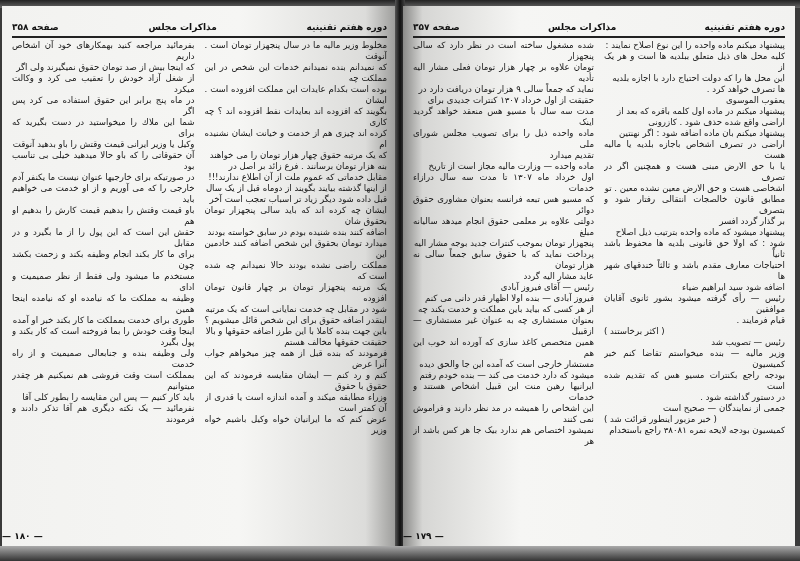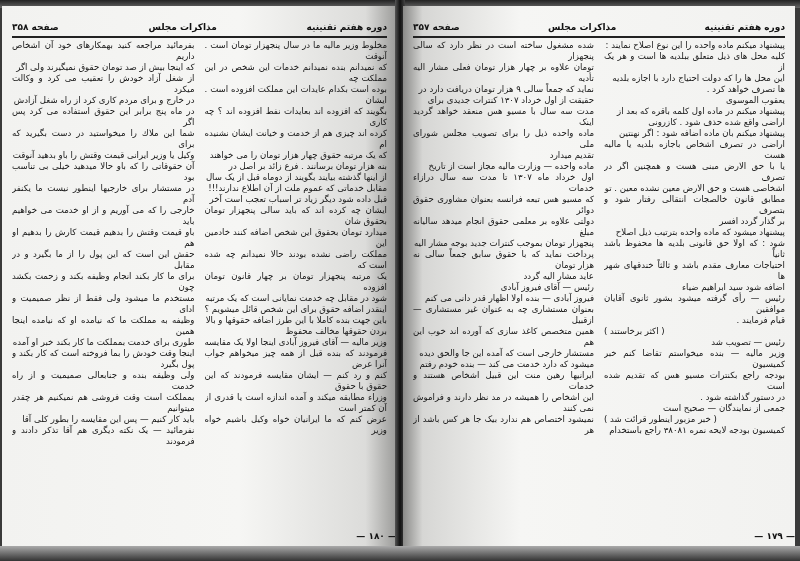--- a/index.html
+++ b/index.html
@@ -11,21 +11,21 @@
   .gutter{position:absolute;left:395px;top:0;width:10px;height:561px;background:linear-gradient(to right,#555,#111 50%,#444);}
   .topshade{position:absolute;left:0;top:0;width:800px;height:8px;background:linear-gradient(#222,#666);}
   .botshade{position:absolute;left:0;top:546px;width:800px;height:15px;background:linear-gradient(#aaa,#333);}
   .header{position:absolute;top:14px;height:14px;left:10px;right:10px;display:flex;justify-content:space-between;align-items:center;direction:rtl;font-size:9px;color:#111;font-weight:bold;}
   .header .h{white-space:nowrap;}
   .rule{position:absolute;top:30px;left:10px;right:10px;height:0;border-top:2px solid #222;}
   .cols{position:absolute;top:34px;left:10px;right:10px;bottom:28px;display:flex;direction:rtl;gap:10px;}
   .col{flex:1;direction:rtl;text-align:justify;font-size:8.6px;line-height:11px;color:#151515;overflow:hidden;}
   .col p{margin:0;}
   .col .center{text-align:left;}
-  .footer{position:absolute;bottom:10px;left:0;right:0;text-align:right;font-size:9px;color:#111;font-weight:bold;}
+  .footer{position:absolute;bottom:10px;left:0;right:0;text-align:left;font-size:9px;color:#111;font-weight:bold;}
 </style>
 </head>
 <body>
 
 <div class="scan">
   <div class="topshade"></div>
 
   <div class="page left">
     <div class="header">
       <span class="h">دوره هفتم تقنینیه</span>
@@ -35,47 +35,46 @@
     <div class="rule"></div>
     <div class="cols">
       <div class="col">
           <p>مخلوط وزیر مالیه ما در سال پنجهزار تومان است . آنوقت</p>
           <p>که نمیدانم بنده نمیدانم خدمات این شخص در این مملکت چه</p>
           <p>بوده است بکدام عایدات این مملکت افزوده است . ایشان</p>
           <p>بگویند که افزوده اند بعایدات نفط افزوده اند ؟ چه کاری</p>
           <p>کرده اند چیزی هم از خدمت و خیانت ایشان نشنیده ام</p>
           <p>که یک مرتبه حقوق چهار هزار تومان را می خواهند</p>
           <p>بنه هزار تومان برسانند . فرع زائد بر اصل در</p>
+          <p>مقابل خدماتی که عموم ملت از آن اطلاع ندارند!!!</p>
           <p>از اینها گذشته بیایند بگویند از دوماه قبل از یک سال</p>
-          <p>مقابل خدماتی که عموم ملت از آن اطلاع ندارند!!!</p>
           <p>قبل داده شود دیگر زیاد تر اسباب تعجب است آخر</p>
           <p>ایشان چه کرده اند که باید سالی پنجهزار تومان بحقوق شان</p>
+          <p>اضافه کنند بنده شنیده بودم در سابق خواسته بودند</p>
           <p>میدارد تومان بحقوق این شخص اضافه کنند خادمین این</p>
           <p>مملکت راضی نشده بودند حالا نمیدانم چه شده است که</p>
           <p>یک مرتبه پنجهزار تومان بر چهار قانون تومان افزوده</p>
           <p>شود در مقابل چه خدمت نمایانی است که یک مرتبه</p>
           <p>اینقدر اضافه حقوق برای این شخص قائل میشویم ؟</p>
           <p>باین جهت بنده کاملا با این طرز اضافه حقوقها و بالا</p>
-          <p>بردن حقوقها مخالف محفوظ</p>
-          <p>وزیر مالیه — آقای فیروز آبادی اینجا اولا یک مقایسه</p>
+          <p>حقیقت حقوقها مخالف هستم</p>
           <p>فرمودند که بنده قبل از همه چیز میخواهم جواب آنرا عرض</p>
           <p>کنم و رد کنم — ایشان مقایسه فرمودند که این حقوق با حقوق</p>
           <p>وزراء مطابقه میکند و آمده اندازه است یا قدری از آن کمتر است</p>
           <p>عرض کنم که ما ایرانیان خواه وکیل باشیم خواه وزیر</p>
         </div>
       <div class="col">
           <p>بفرمائید مراجعه کنید بهمکارهای خود آن اشخاص داریم</p>
           <p>که اینجا بیش از صد تومان حقوق نمیگیرند ولی اگر</p>
           <p>از شغل آزاد خودش را تعقیب می کرد و وکالت میکرد</p>
-          <p>در خارج و برای مردم کاری کرد از راه شغل آزادش</p>
           <p>در ماه پنج برابر این حقوق استفاده می کرد پس اگر</p>
           <p>شما این ملاك را میخواستید در دست بگیرید که برای</p>
           <p>وکیل یا وزیر ایرانی قیمت وقتش را باو بدهید آنوقت</p>
           <p>آن حقوقاتی را که باو حالا میدهید خیلی بی تناسب بود</p>
-          <p>در مستشار برای خارجیها اینطور نیست ما یکنفر آدم</p>
+          <p>در صورتیکه برای خارجیها عنوان نیست ما یکنفر آدم</p>
           <p>خارجی را که می آوریم و از او خدمت می خواهیم باید</p>
           <p>باو قیمت وقتش را بدهیم قیمت کارش را بدهیم او هم</p>
           <p>حقش این است که این پول را از ما بگیرد و در مقابل</p>
           <p>برای ما کار بکند انجام وظیفه بکند و زحمت بکشد چون</p>
           <p>مستخدم ما میشود ولی فقط از نظر صمیمیت و ادای</p>
           <p>وظیفه به مملکت ما که نیامده او که نیامده اینجا همین</p>
           <p>طوری برای خدمت بمملکت ما کار بکند خبر او آمده</p>
           <p>اینجا وقت خودش را بما فروخته است که کار بکند و پول بگیرد</p>
           <p>ولی وظیفه بنده و جنابعالی صمیمیت و از راه خدمت</p>
           <p>بمملکت است وقت فروشی هم نمیکنیم هر چقدر میتوانیم</p>
@@ -135,20 +134,21 @@
           <p>تقدیم میدارد</p>
           <p>ماده واحده — وزارت مالیه مجاز است از تاریخ</p>
           <p>اول خرداد ماه ۱۳۰۷ تا مدت سه سال درازاء خدمات</p>
           <p>که مسیو هس تبعه فرانسه بعنوان مشاوری حقوق دوائر</p>
           <p>دولتی علاوه بر معلمی حقوق انجام میدهد سالیانه مبلغ</p>
           <p>پنجهزار تومان بموجب کنترات جدید بوجه مشار الیه</p>
           <p>پرداخت نماید که با حقوق سابق جمعاً سالی نه هزار تومان</p>
           <p>عاید مشار الیه گردد</p>
           <p>رئیس — آقای فیروز آبادی</p>
           <p>فیروز آبادی — بنده اولا اظهار قدر دانی می کنم</p>
+          <p>از هر کسی که بیاید باین مملکت و خدمت بکند چه</p>
           <p>بعنوان مستشاری چه به عنوان غیر مستشاری — ازقبیل</p>
           <p>همین متخصص کاغذ سازی که آورده اند خوب این هم</p>
           <p>مستشار خارجی است که آمده این جا والحق دیده</p>
           <p>میشود که دارد خدمت می کند — بنده خودم رفتم</p>
           <p>ایرانیها رهین منت این قبیل اشخاص هستند و خدمات</p>
           <p>این اشخاص را همیشه در مد نظر دارند و فراموش نمی کنند</p>
           <p>نمیشود اختصاص هم ندارد بیک جا هر کس باشد از هر</p>
         </div>
     </div>
     <div class="footer">— ۱۷۹ —</div>

